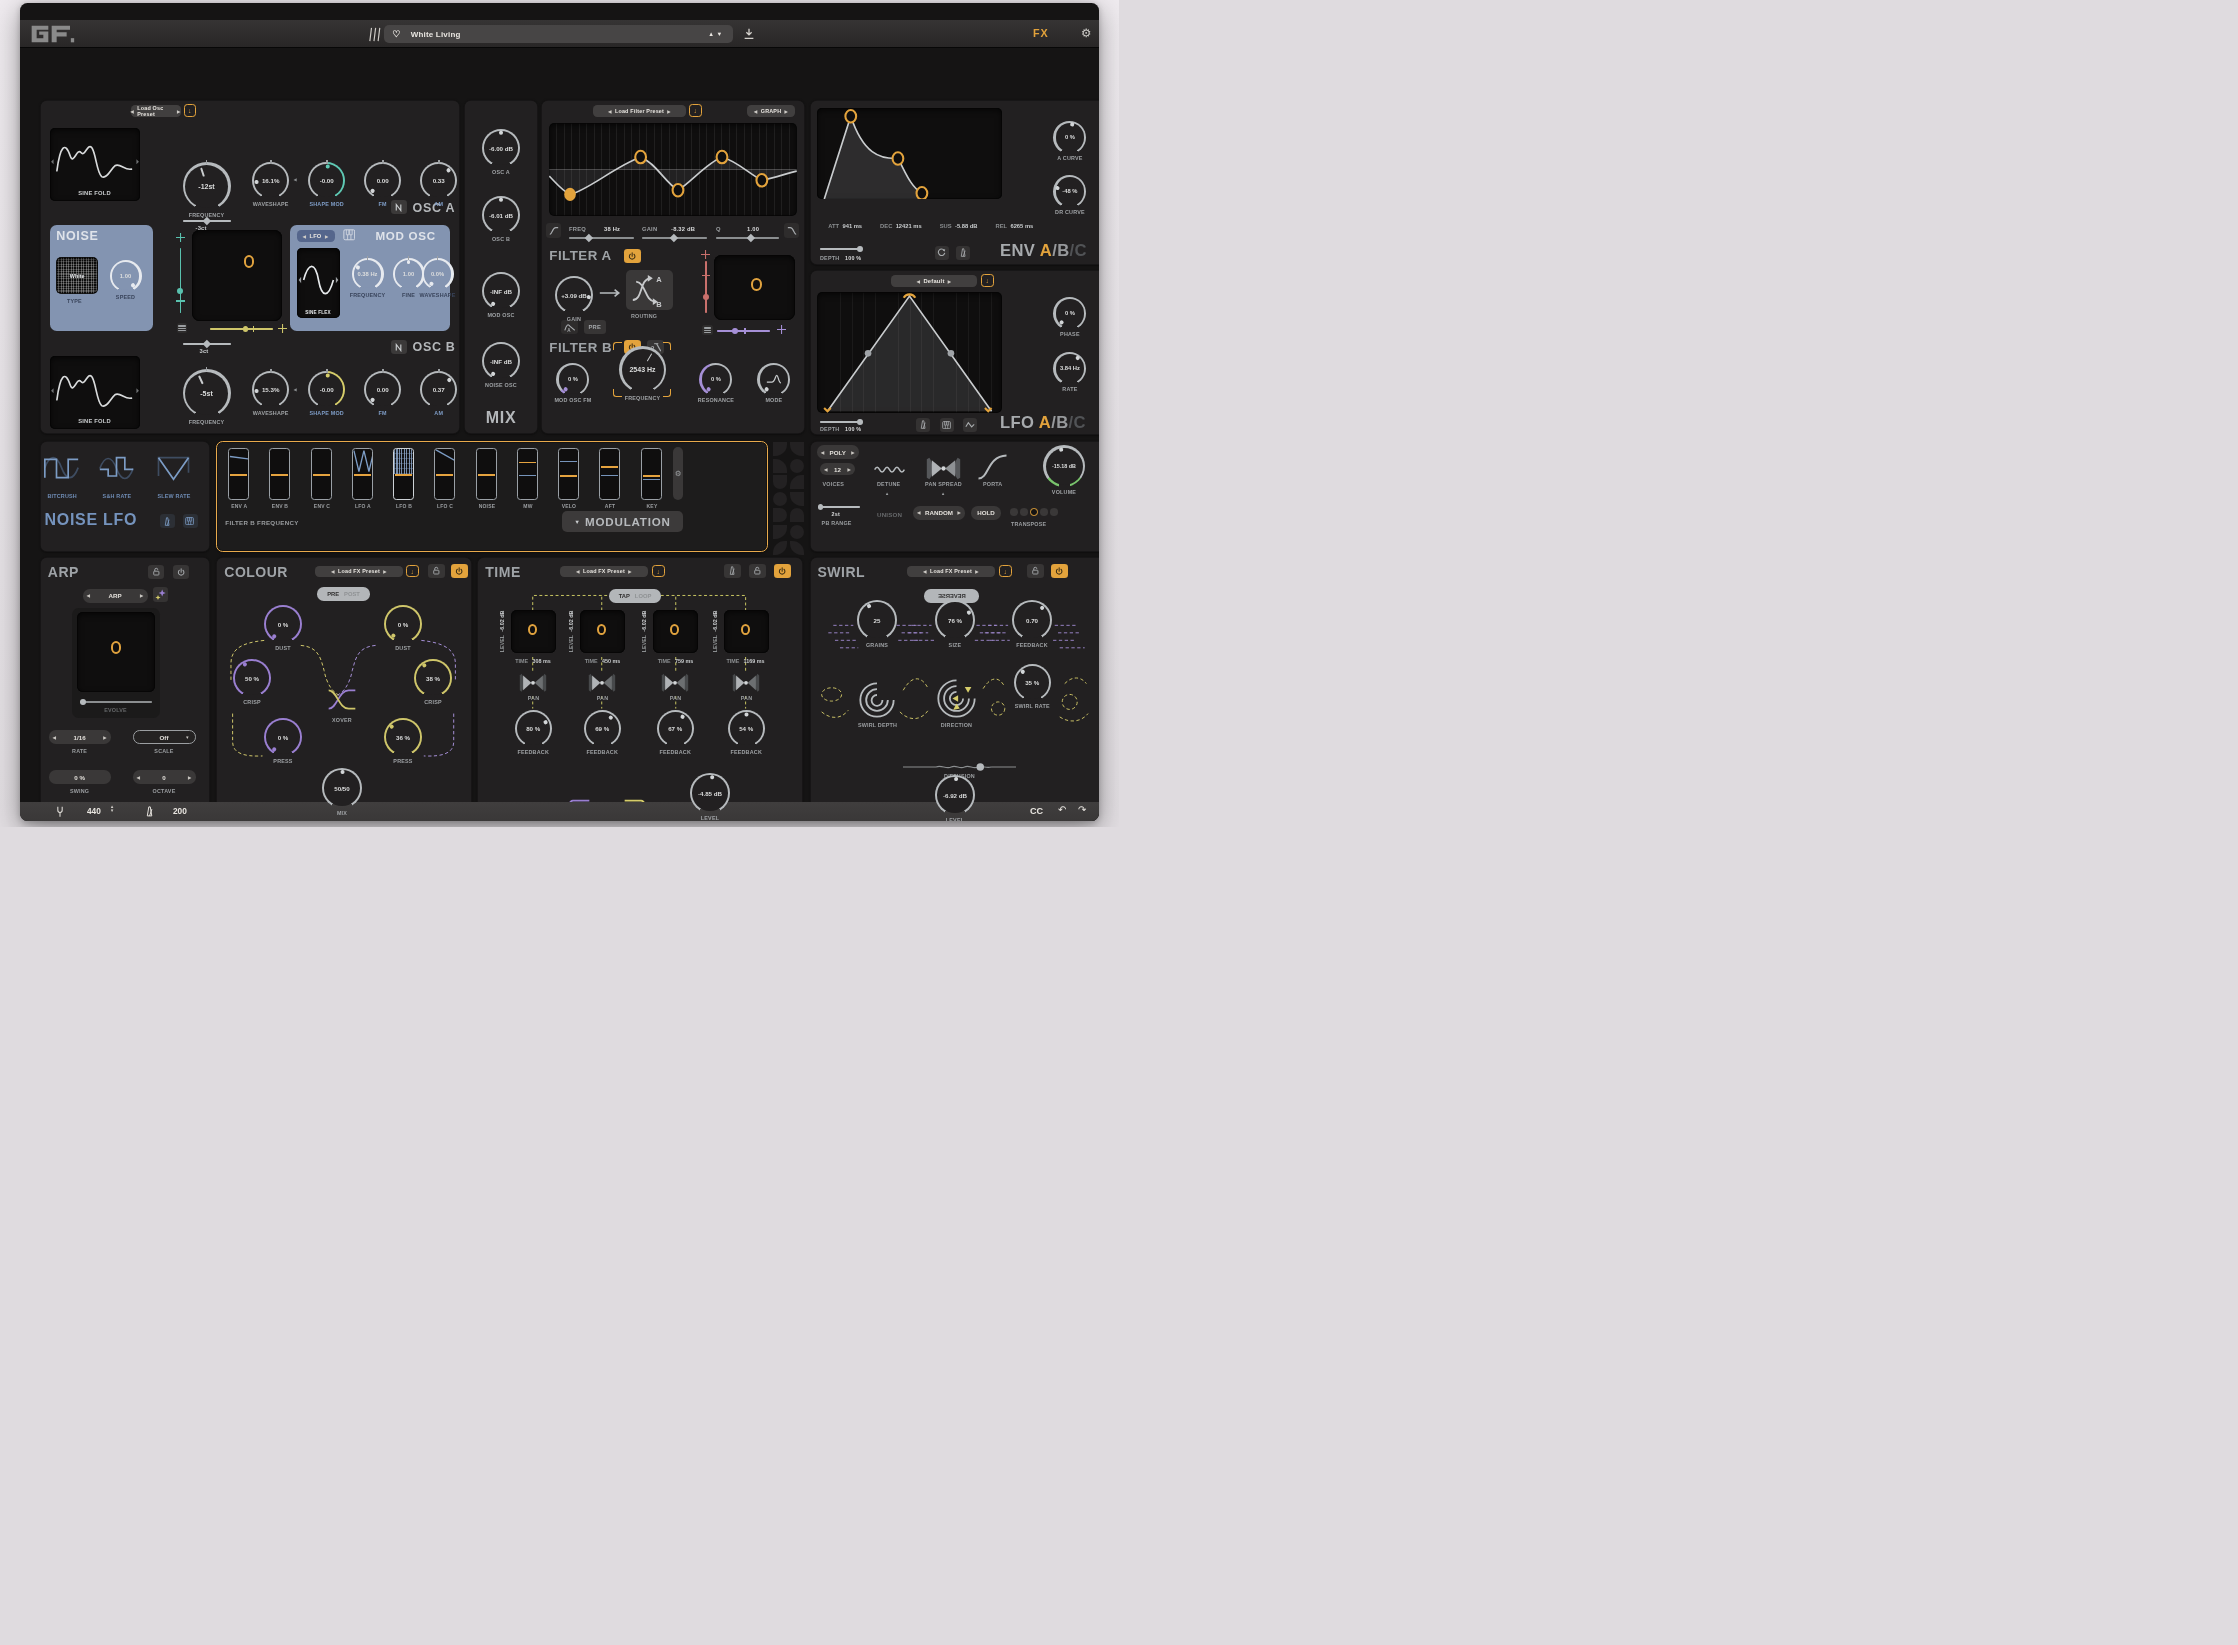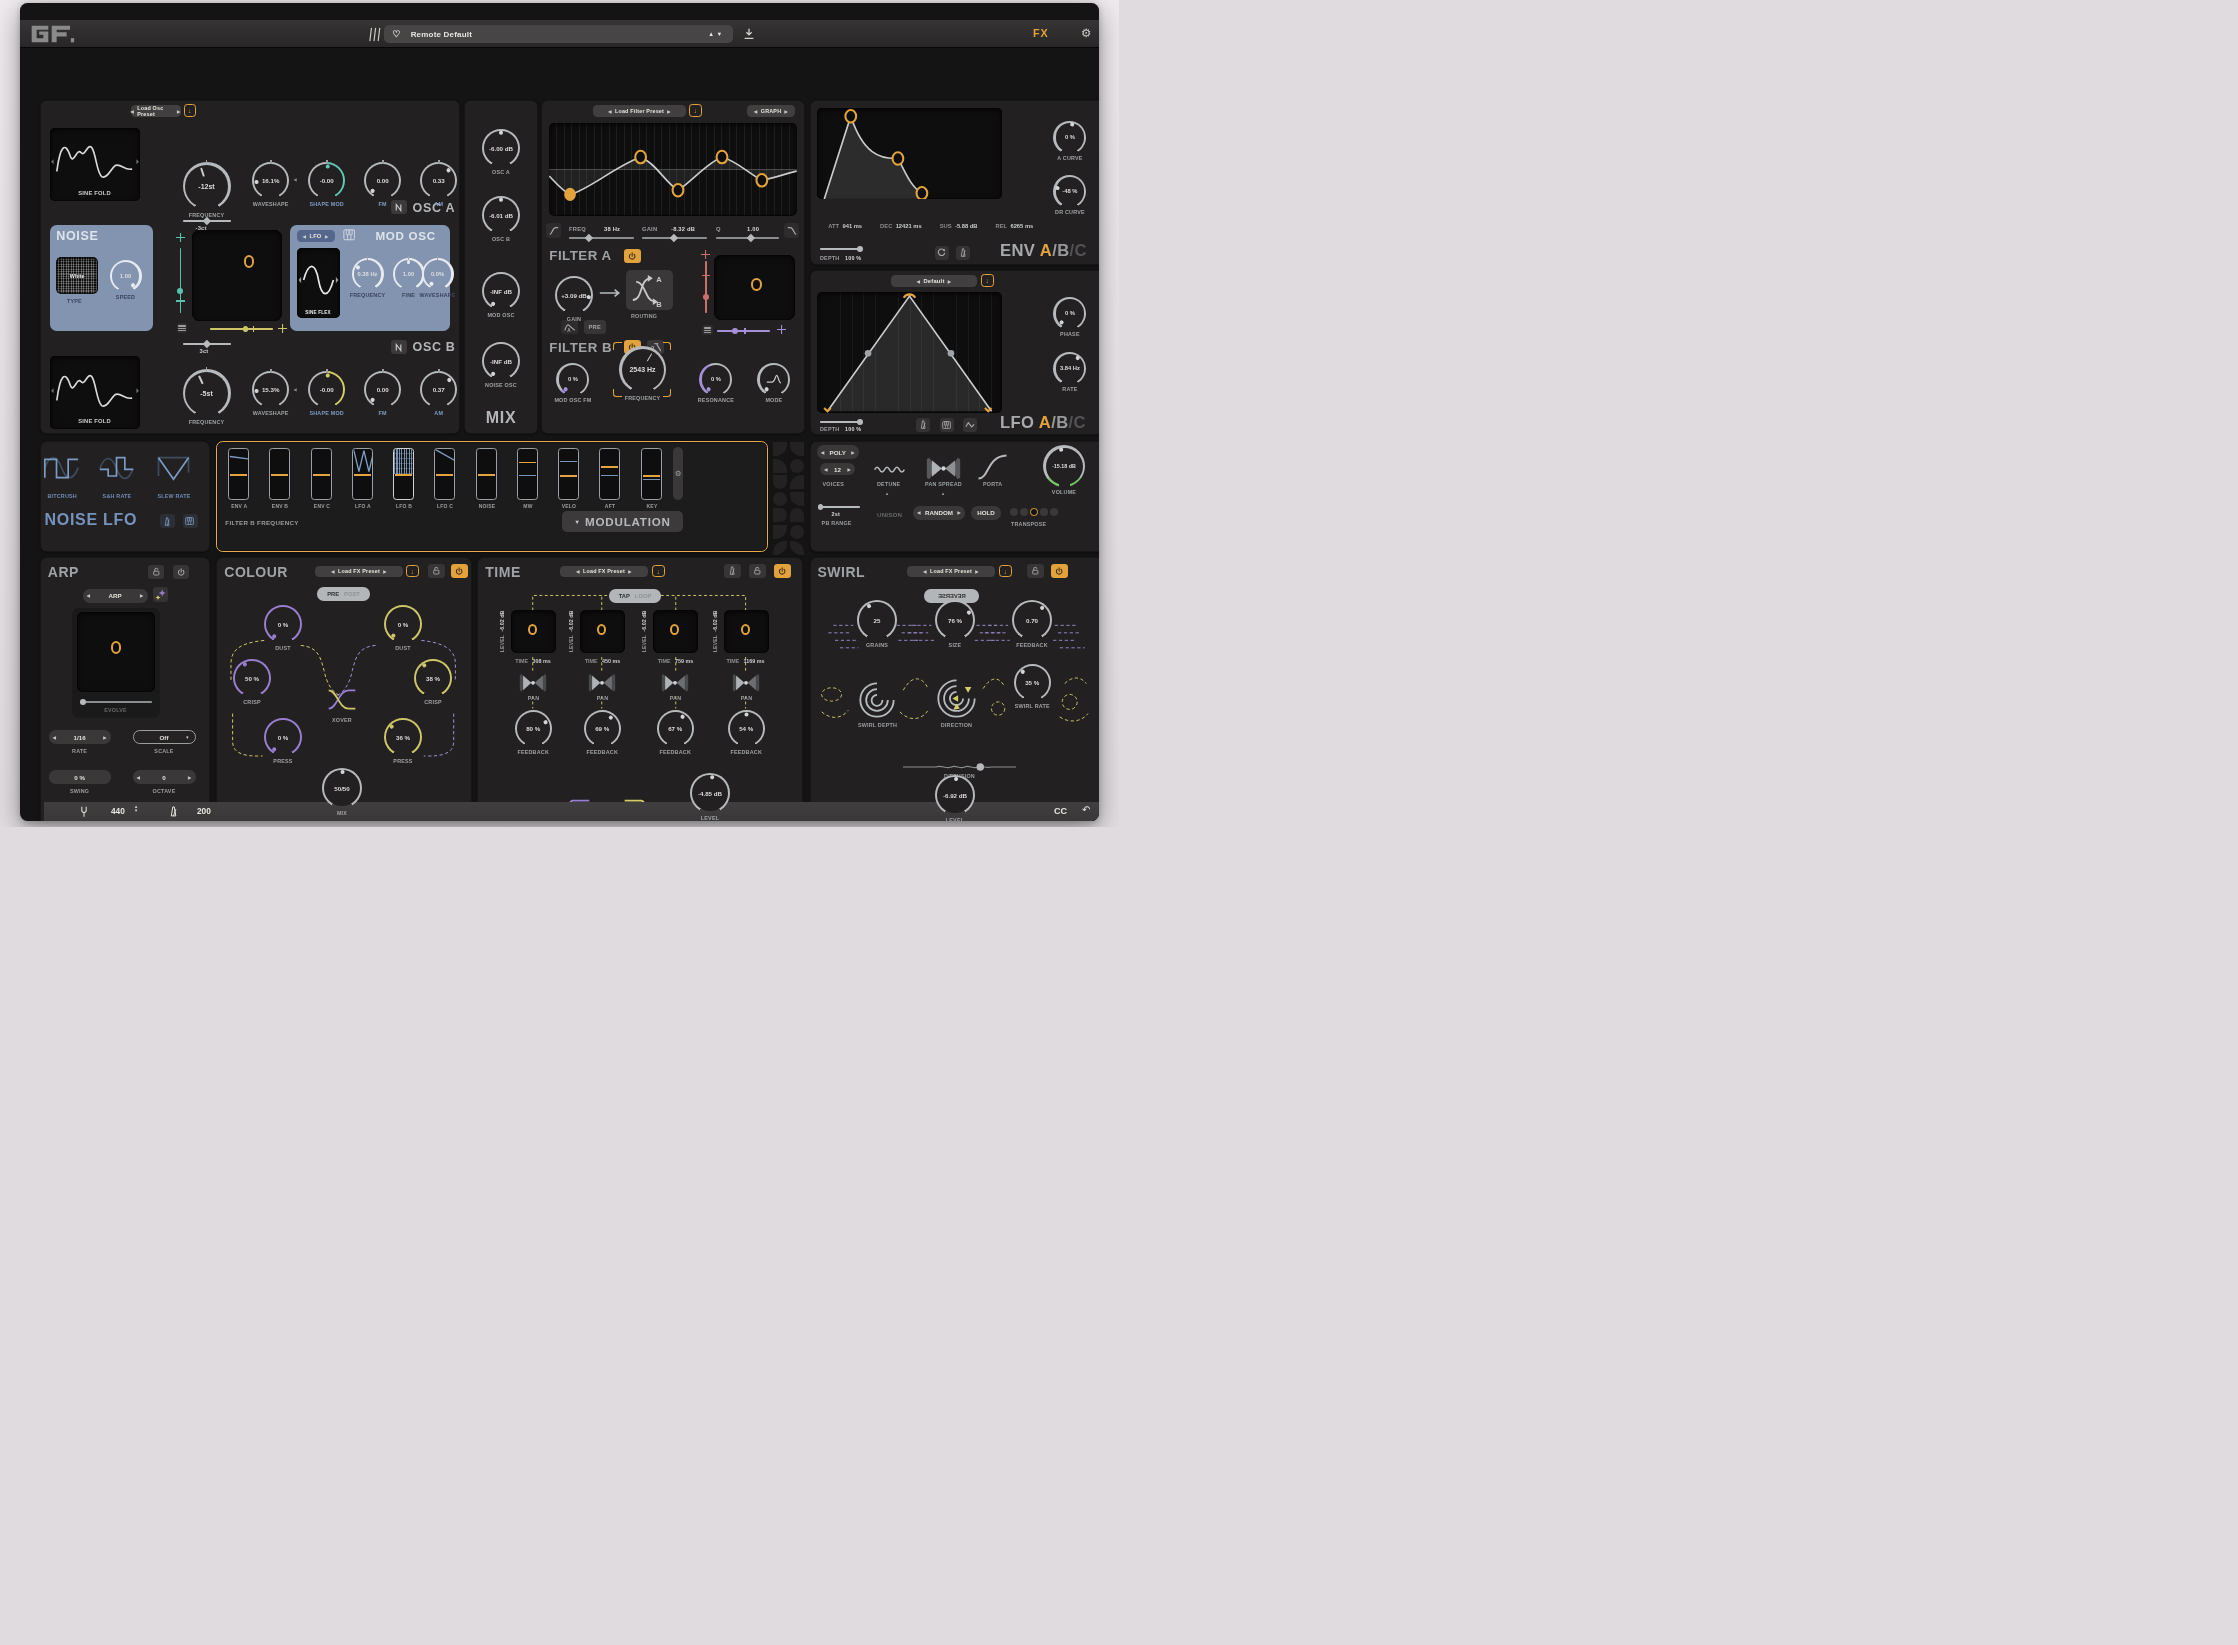--- a/index.html
+++ b/index.html
@@ -5,21 +5,21 @@
   html,body{margin:0;padding:0;background:#dfdbdf;font-family:"Liberation Sans",sans-serif;-webkit-font-smoothing:antialiased;}
   *{box-sizing:border-box;}
   .stage{position:relative;width:1119px;height:827px;background:linear-gradient(#efebef,#e2dee2);overflow:hidden;}
   .window{position:absolute;left:20px;top:3.3px;width:1079px;height:818px;border-radius:7.5px;overflow:hidden;
           box-shadow:0 8.3px 28px rgba(0,0,0,.38),0 1.7px 6.7px rgba(0,0,0,.22);background:#151414;}
   .titlebar{position:absolute;left:0;top:0;width:100%;height:16.6px;background:#f4eff4;border-bottom:0.8px solid #d8d2d8;}
   .tl{position:absolute;top:5px;width:6.7px;height:6.7px;border-radius:50%;}
   .titletext{position:absolute;left:0;right:0;top:3.3px;text-align:center;font-size:8px;font-weight:bold;color:#4a4549;}
   .toolbar{position:absolute;left:0;top:16.6px;width:100%;height:28px;background:linear-gradient(#363434,#282626);border-bottom:0.8px solid #070707;}
   .main{position:absolute;left:0;top:45px;width:100%;height:754px;background:#151414;}
-  .statusbar{position:absolute;left:0;top:799px;width:100%;height:35px;background:linear-gradient(#403e3e,#343232);border-radius:0 0 7.5px 7.5px;color:#e8e5e0;margin-left:24px;}
+  .statusbar{position:absolute;left:0;top:799px;width:100%;height:35px;background:linear-gradient(#403e3e,#343232);border-radius:0 0 7.5px 7.5px;color:#e8e5e0;}
   .abs{position:absolute;}
   .panel{position:absolute;background:#222021;border-radius:6.7px;box-shadow:inset 0 0 0 0.8px rgba(0,0,0,.4),0 0.8px 1.7px rgba(0,0,0,.35);}
   .bluepanel{position:absolute;background:#8394b1;border-radius:6.7px;}
   .screen{position:absolute;background:#0f0e0e;border-radius:5px;box-shadow:inset 0 0 0 0.8px #060606, inset 0 1.7px 6.7px rgba(0,0,0,.7);}
   .chip{position:absolute;background:#413f3f;border-radius:4.2px;display:flex;align-items:center;justify-content:center;gap:3.3px;
         font-size:5.8px;font-weight:bold;color:#e8e5e0;letter-spacing:0.2px;}
   .chip .arr{font-size:4.2px;color:#cfccc7;}
   .dlchip{position:absolute;width:12.5px;height:12.5px;border:1.2px solid #e3a33c;border-radius:3.3px;color:#e3a33c;
           display:flex;align-items:center;justify-content:center;font-size:6.7px;font-weight:bold;}
   .iconchip{position:absolute;width:16.6px;height:14px;background:#373535;border-radius:3.3px;color:#a6a9ac;
@@ -86,21 +86,21 @@
   <div class="toolbar">
     <svg class="abs" style="left:10px;top:4.2px" width="45" height="20" viewBox="0 0 54 24">
       <path fill="#8a8a8a" d="M2 2h20v5H8v10h8v-4h-5v-4h11v13H2zM26 2h22v5H32v3h12v5H32v7h-6z"></path>
       <rect fill="#8a8a8a" x="49" y="17" width="4" height="5"></rect>
     </svg>
     <svg class="abs" style="left:349px;top:6.7px" width="11.6" height="15" viewBox="0 0 14 18">
       <path d="M3 1 1 17 M8 1 6 17 M13 1 11 17" stroke="#cfccc7" stroke-width="1.4" fill="none"></path>
     </svg>
     <div class="chip" style="left:364px;top:5px;width:349px;height:18.3px;background:#474545;border-radius:5px;justify-content:flex-start;padding:0 8.3px">
       <span style="font-size:9.1px;color:#e9e6e1">♡</span>
-      <span style="font-size:8px;margin-left:6.7px">Remote Default</span>
+      <span style="font-size:8px;margin-left:6.7px">White Living</span>
       <span style="margin-left:auto;font-size:5.8px;color:#e9e6e1;letter-spacing:2.5px">▲▼</span>
     </div>
     <svg class="abs" style="left:722px;top:6.7px" width="14" height="14" viewBox="0 0 16 16">
       <path d="M8 2v7M5 6l3 3 3-3M3 13h10" stroke="#d3d0cb" stroke-width="1.5" fill="none"></path>
     </svg>
     <div class="abs" style="left:1013px;top:6.7px;font-size:10.8px;font-weight:bold;color:#e2a23b;letter-spacing:0.8px">FX</div>
     <div class="abs" style="left:1061px;top:5.8px;font-size:11.6px;color:#cfcdc9">⚙</div>
   </div>
 
   <div class="main">

